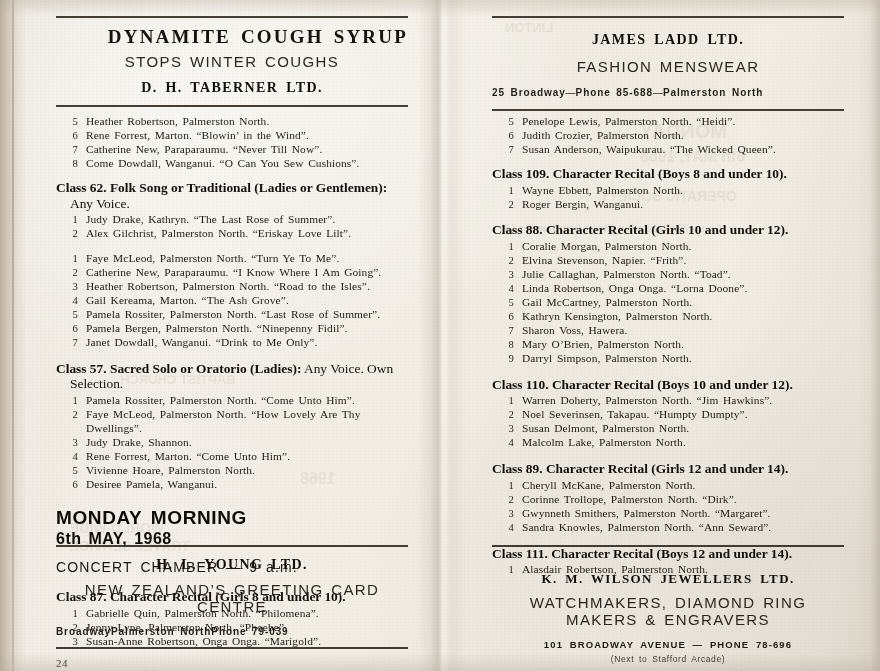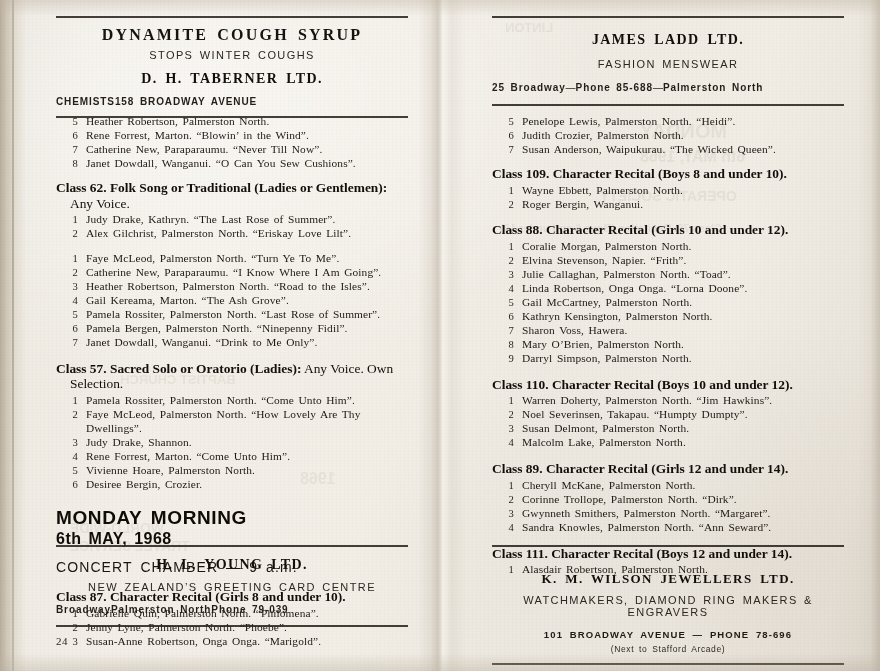--- a/index.html
+++ b/index.html
@@ -106,28 +106,29 @@
     border-top: 2px solid #2a241d;
     margin: 0;
     opacity: 0.88;
   }
 
   
   .ad { text-align: center; font-family: "Liberation Sans", sans-serif; }
   .ad-headline-serif {
     font-family: "Liberation Serif", serif;
     font-weight: bold;
-    font-size: 16px;
+    font-size: 19px;
     letter-spacing: 2.2px;
     word-spacing: 3px;
     color: #17120d;
+    text-align: right;
   }
   .ad-sub {
     font-family: "Liberation Sans", sans-serif;
-    font-size: 11px;
+    font-size: 15px;
     letter-spacing: 1.4px;
     word-spacing: 2px;
     color: #2c2620;
   }
   .ad-name {
     font-family: "Liberation Serif", serif;
     font-weight: bold;
     font-size: 14px;
     letter-spacing: 1.4px;
     word-spacing: 3px;
@@ -261,24 +262,20 @@
 
   <div class="page page-left">
     <div class="page-inner">
 
       <div class="abs" style="top:16px;">
         <hr class="rule">
         <div class="ad" style="padding-top:8px;">
           <div class="ad-headline-serif">DYNAMITE  COUGH  SYRUP</div>
           <div class="ad-sub" style="margin-top:5px;">STOPS  WINTER  COUGHS</div>
           <div class="ad-name" style="margin-top:10px;">D. H. TABERNER LTD.</div>
-          <div class="ad-row" style="margin-top:9px;">
-            <span>CHEMISTS</span>
-            <span>158 BROADWAY AVENUE</span>
-          </div>
         </div>
         <hr class="rule" style="margin-top:9px;">
       </div>
 
       <div class="abs" style="top:115px;">
 
         <ul class="entries block tight" id="left-continued">
             <li class="entry">
               <span class="num">5</span>
               <span class="txt">Heather Robertson, Palmerston North.</span>
@@ -286,21 +283,21 @@
             <li class="entry">
               <span class="num">6</span>
               <span class="txt">Rene Forrest, Marton. “Blowin’ in the Wind”.</span>
             </li>
             <li class="entry">
               <span class="num">7</span>
               <span class="txt">Catherine New, Paraparaumu. “Never Till Now”.</span>
             </li>
             <li class="entry">
               <span class="num">8</span>
-              <span class="txt">Janet Dowdall, Wanganui. “O Can You Sew Cushions”.</span>
+              <span class="txt">Come Dowdall, Wanganui. “O Can You Sew Cushions”.</span>
             </li>
           </ul>
 
         <div id="left-classes">
             <div class="block">
               <div class="class-head"><span class="ch-bold">Class 62. Folk Song or Traditional (Ladies or Gentlemen):</span><span class="ch-reg"> Any Voice.</span></div>
               <ul class="entries">
                 <li class="entry">
                   <span class="num">1</span>
                   <span class="txt">Judy Drake, Kathryn. “The Last Rose of Summer”.</span>
@@ -361,21 +358,21 @@
                 <li class="entry">
                   <span class="num">4</span>
                   <span class="txt">Rene Forrest, Marton. “Come Unto Him”.</span>
                 </li>
                 <li class="entry">
                   <span class="num">5</span>
                   <span class="txt">Vivienne Hoare, Palmerston North.</span>
                 </li>
                 <li class="entry">
                   <span class="num">6</span>
-                  <span class="txt">Desiree Bergin, Crozier.</span>
+                  <span class="txt">Desiree Pamela, Wanganui.</span>
                 </li>
               </ul>
             </div>
           </div>
 
         <div class="session" style="margin-top:14px;">
           <div class="session-title">MONDAY MORNING</div>
           <div class="session-date">6th MAY, 1968</div>
           <div class="session-venue" style="margin-top:9px;">CONCERT CHAMBER — 9 a.m.</div>
         </div>

